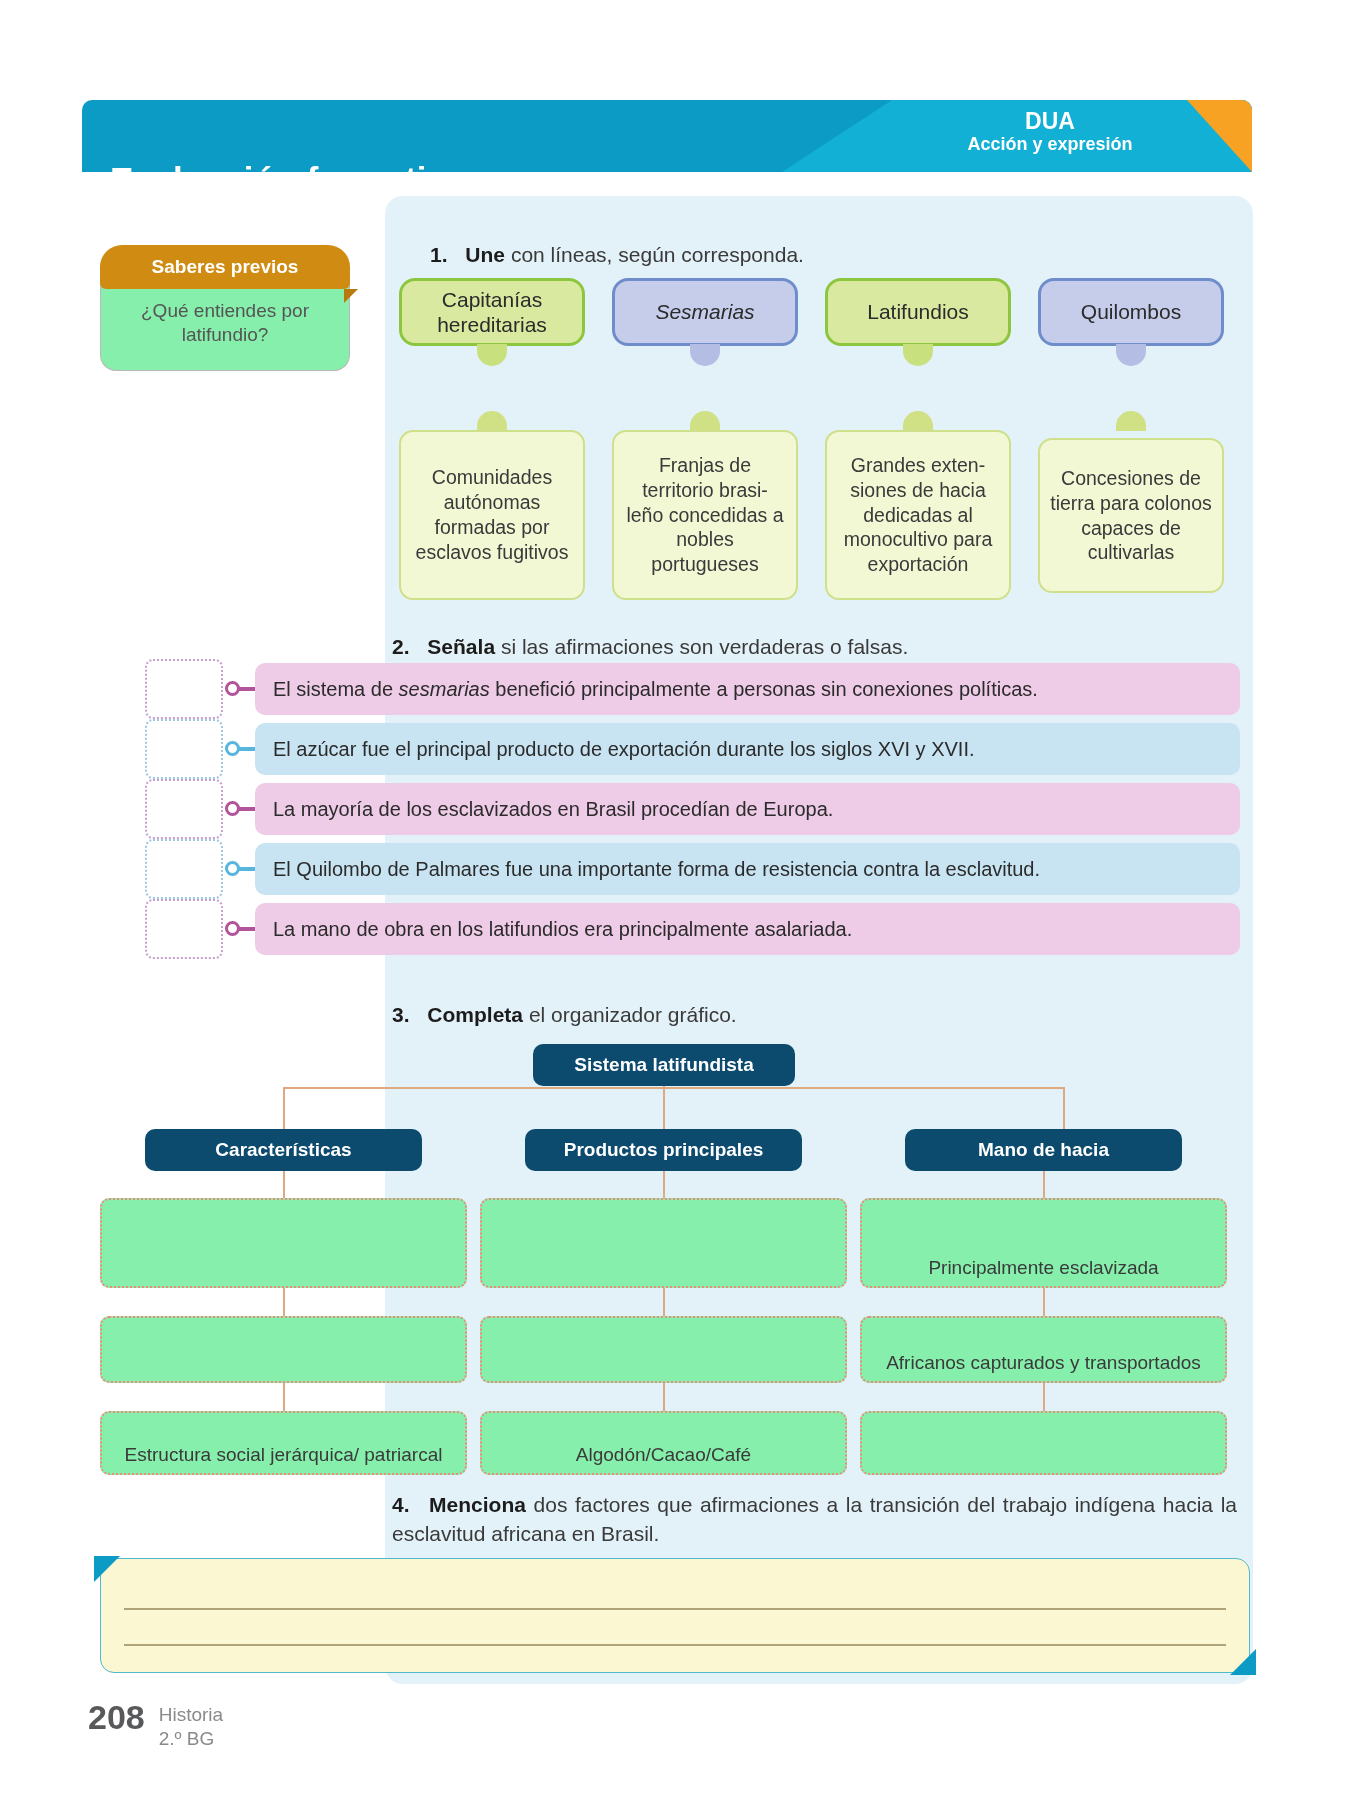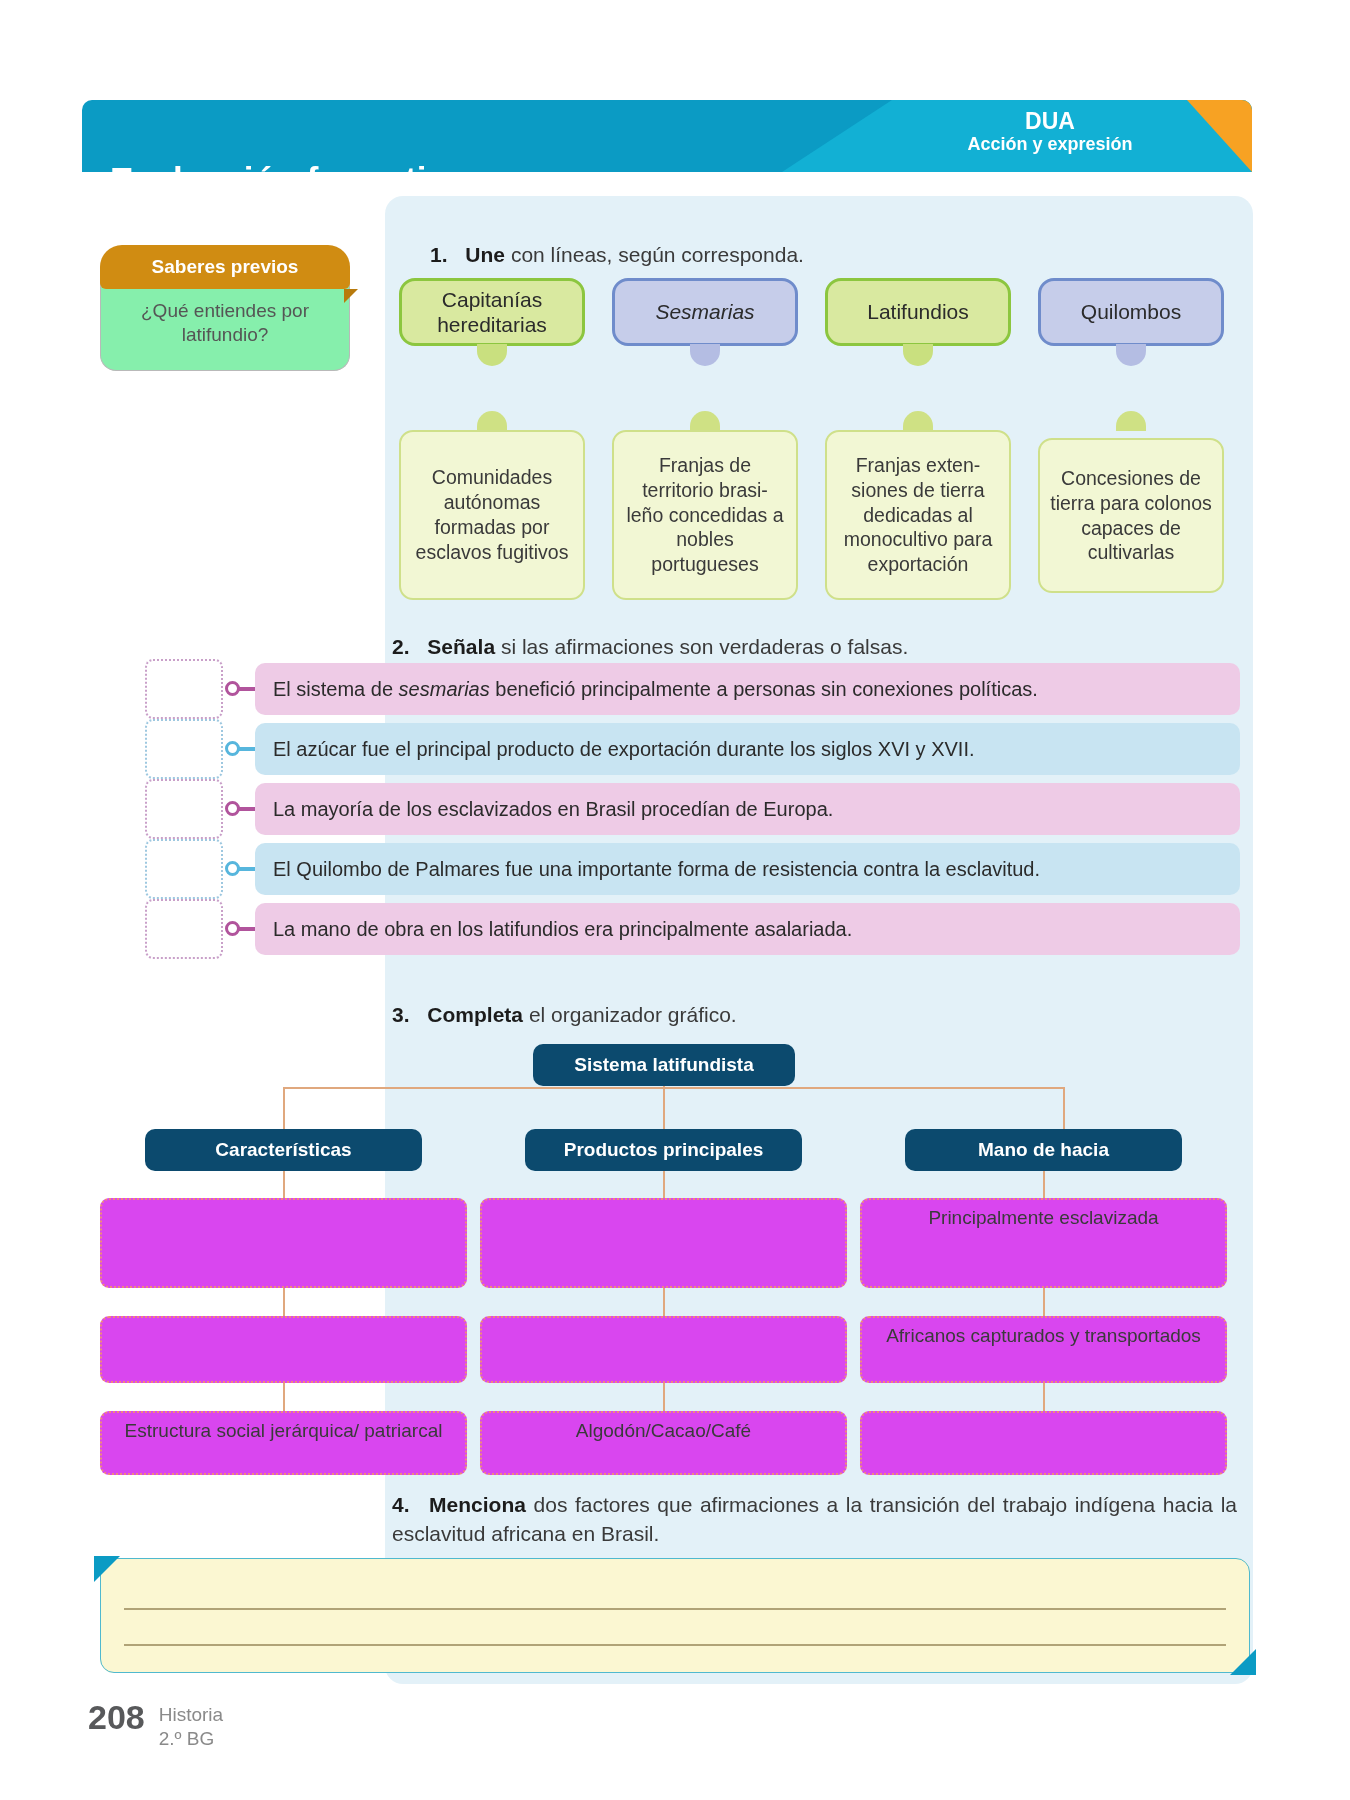--- a/index.html
+++ b/index.html
@@ -134,22 +134,22 @@
   
   .org-line{position:absolute;background:#e0a87e;}
   .org-node{
     position:absolute;box-sizing:border-box;
     background:#0c4a6e;border-radius:10px;
     display:flex;align-items:center;justify-content:center;
     color:#fff;font-size:19px;font-weight:bold;
   }
   .cell{
     position:absolute;box-sizing:border-box;
-    background:#d946ef;border:2px dotted #f0897a;border-radius:9px;
-    display:flex;align-items:flex-start;justify-content:center;text-align:center;
+    background:#86efac;border:2px dotted #f0897a;border-radius:9px;
+    display:flex;align-items:flex-end;justify-content:center;text-align:center;
     font-size:19px;color:#3a3a3a;line-height:1.25;padding:6px 10px;
   }
 
   
   .note{
     position:absolute;left:100px;top:1558px;width:1150px;height:115px;
     background:#fbf7d2;border-radius:14px;
   }
   .note .nline{position:absolute;left:24px;width:1102px;height:1.5px;background:#b0a377;}
   .corner{position:absolute;width:26px;height:26px;background:#0b9bc4;}
@@ -220,21 +220,21 @@
     <span>Comunidades autónomas formadas por esclavos fugitivos</span>
   </div>
 
   <div class="nub" style="left:690px;top:411px;"></div>
   <div class="def" style="left:612px;top:430px;width:186px;height:170px;">
     <span>Franjas de territorio brasi-leño concedidas a nobles portugueses</span>
   </div>
 
   <div class="nub" style="left:903px;top:411px;"></div>
   <div class="def" style="left:825px;top:430px;width:186px;height:170px;">
-    <span>Franjas exten-siones de tierra dedicadas al monocultivo para exportación</span>
+    <span>Grandes exten-siones de hacia dedicadas al monocultivo para exportación</span>
   </div>
 
   <div class="nub" style="left:1116px;top:411px;"></div>
   <div class="def" style="left:1038px;top:438px;width:186px;height:155px;">
     <span>Concesiones de tierra para colonos capaces de cultivarlas</span>
   </div>
 
   <div class="q" style="left:392px;top:632px;width:820px;">
     <span class="num">2.</span>
     <b style="margin-left:12px;">Señala</b><span> si las afirmaciones son verdaderas o falsas.</span>

